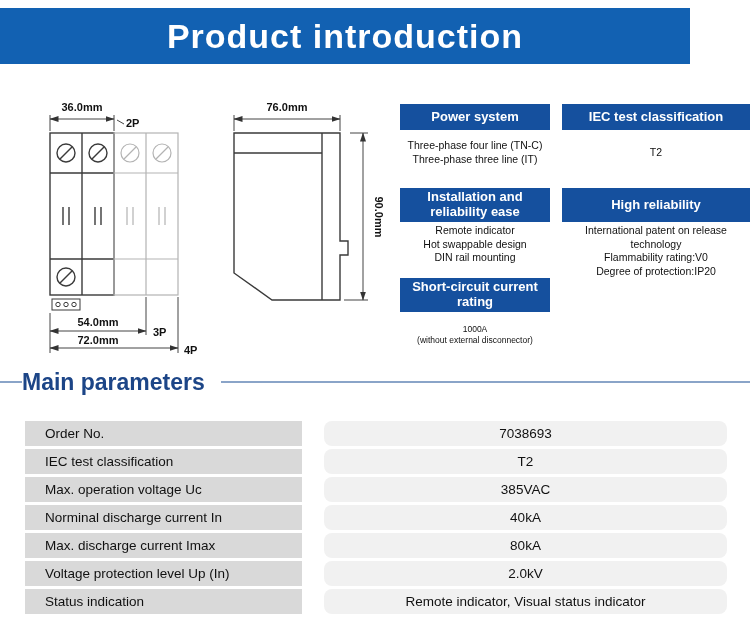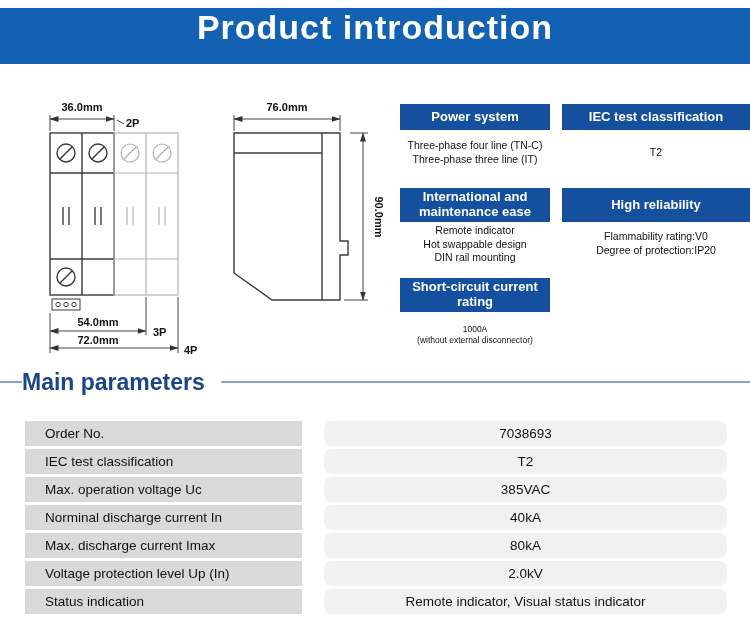--- a/index.html
+++ b/index.html
@@ -2,23 +2,23 @@
 <html style="--banner: #1261b2; --cardheader: #15509e; --section: #1c4587; --rule: #8aa4c8; --labelbg: #d9d9d9; --valuebg: #f1f1f1;"><head>
 <meta charset="utf-8">
 <style>
   html,body{margin:0;padding:0;}
   body{
     width:750px;height:635px;position:relative;background:#fff;overflow:hidden;
     font-family:"Liberation Sans", sans-serif;color:#111;
   }
   
   .banner{
-    position:absolute;left:0;top:8px;width:750px;height:56px;
+    position:absolute;left:0;top:8px;width:690px;height:56px;
     background:var(--banner,#1261b2);
-    display:flex;align-items:flex-start;justify-content:center;
+    display:flex;align-items:center;justify-content:center;
   }
   .banner h1{margin:0;color:#fff;font-size:34px;font-weight:bold;letter-spacing:1px;}
 
   
   .drawing{position:absolute;left:22px;top:95px;width:368px;height:268px;}
   .drawing text{font-family:"Liberation Sans",sans-serif;font-size:11px;font-weight:bold;fill:#111;}
 
   
   .features{
     position:absolute;left:400px;top:104px;width:348px;
@@ -153,30 +153,31 @@
         <div>Three-phase three line (IT)</div>
       </div>
     </div>
     <div class="card">
       <div class="card-header">IEC test classification</div>
       <div class="card-body">
         <div>T2</div>
       </div>
     </div>
     <div class="card">
-      <div class="card-header">International and maintenance ease</div>
+      <div class="card-header">Installation and reliability ease</div>
       <div class="card-body">
         <div>Remote indicator</div>
         <div>Hot swappable design</div>
         <div>DIN rail mounting</div>
       </div>
     </div>
     <div class="card">
       <div class="card-header">High reliability</div>
       <div class="card-body">
+        <div>International patent on release technology</div>
         <div>Flammability rating:V0</div>
         <div>Degree of protection:IP20</div>
       </div>
     </div>
     <div class="card">
       <div class="card-header">Short-circuit current rating</div>
       <div class="card-body">
         <div>1000A</div>
         <div>(without external disconnector)</div>
       </div>

